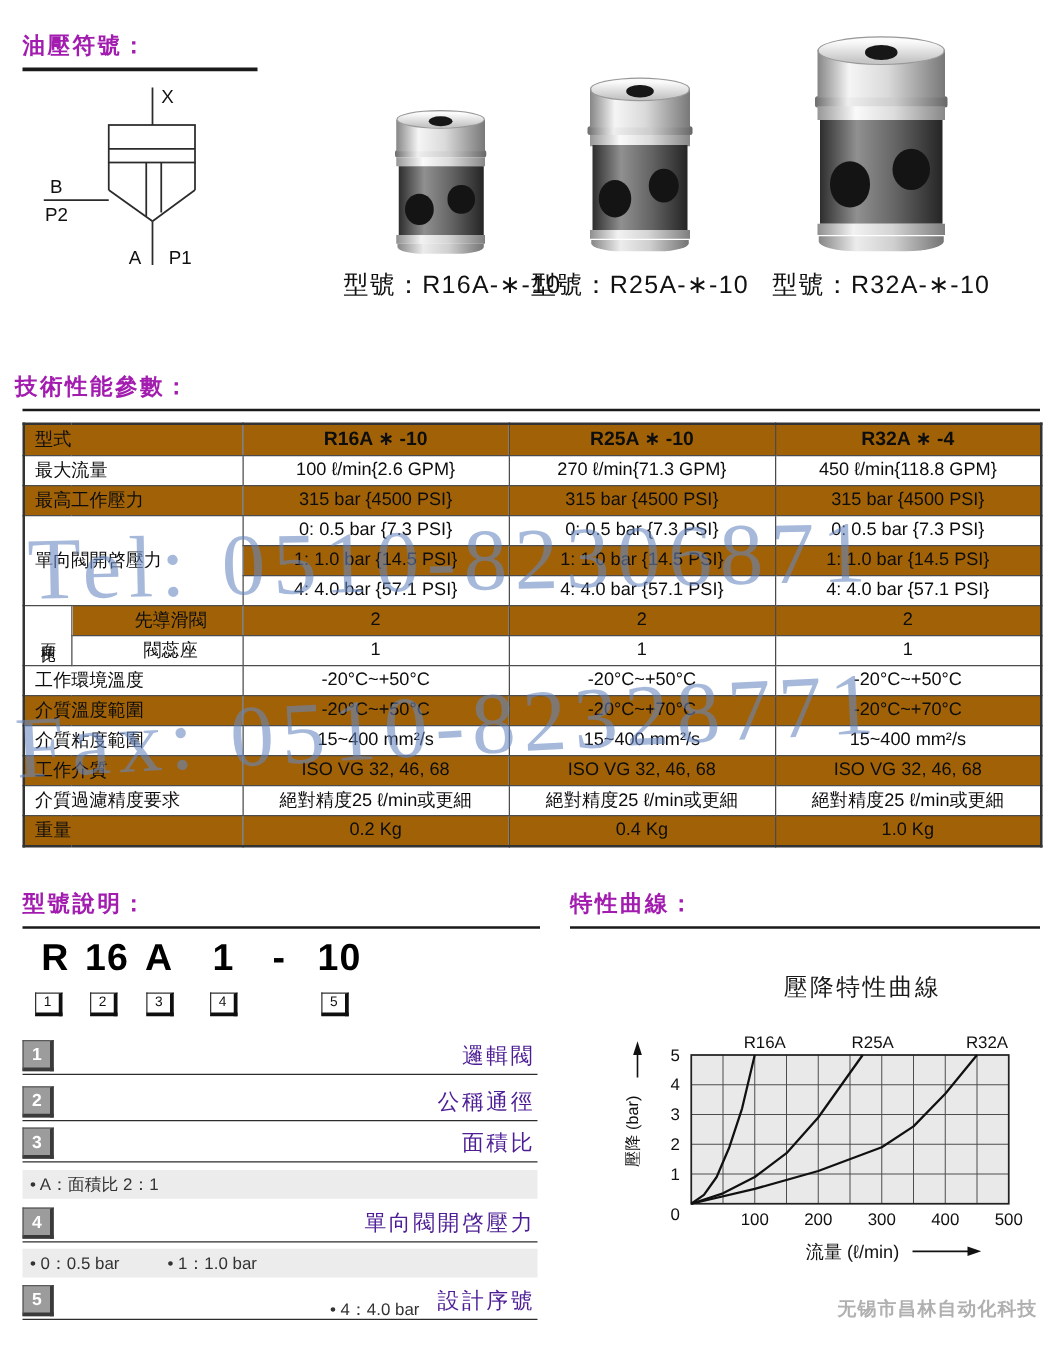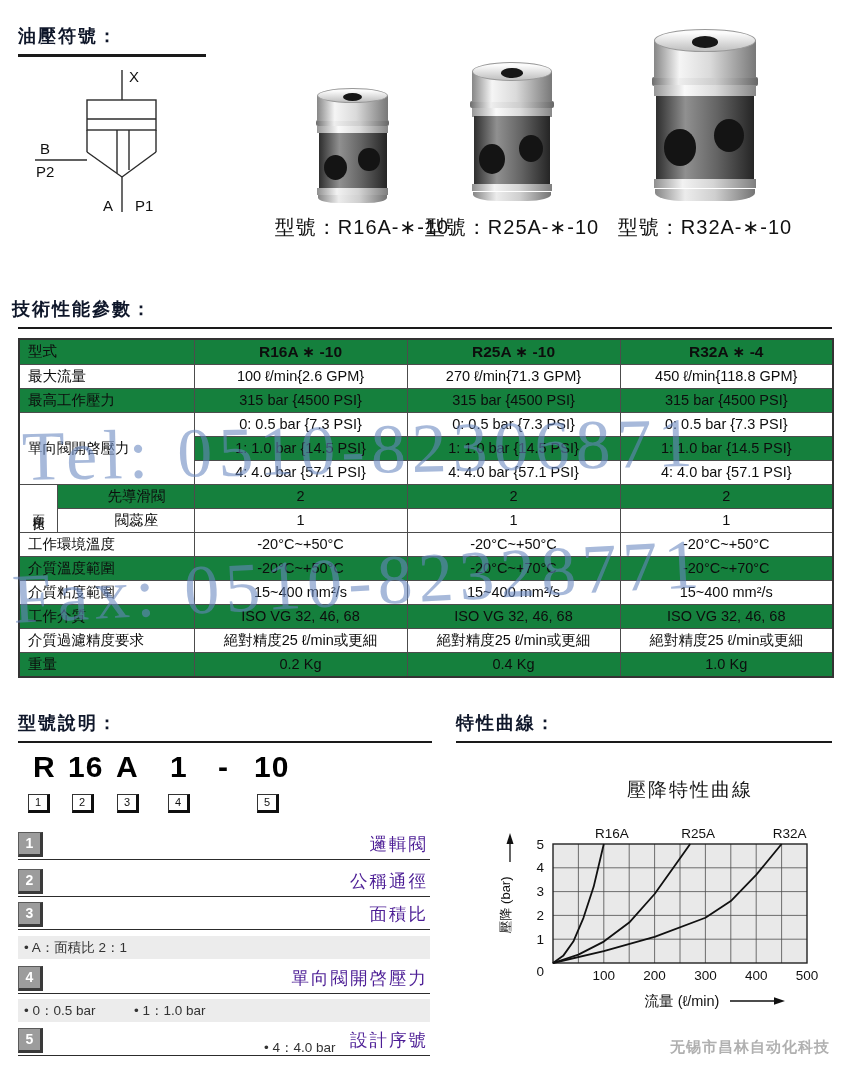--- a/index.html
+++ b/index.html
@@ -1,20 +1,20 @@
 <!DOCTYPE html>
 <html><head>
 <meta charset="utf-8">
 <style>
   html,body{margin:0;padding:0;background:#fff;}
   #page{position:relative;width:850px;height:1078px;background:#ffffff;overflow:hidden;
         font-family:"Liberation Sans","DejaVu Sans",sans-serif;color:#111;}
 
   
-  .sec-head{position:absolute;font-size:18px;font-weight:bold;letter-spacing:2px;color:#0f172a;}
+  .sec-head{position:absolute;font-size:18px;font-weight:bold;letter-spacing:2px;color:#a21caf;}
   .rule{position:absolute;background:#1a1a1a;}
 
   
   #symbol-svg{position:absolute;left:20px;top:62px;}
   #symbol-svg text{font-size:15px;fill:#111;font-family:"Liberation Sans",sans-serif;}
 
   
   .valve{position:absolute;}
   .vp{position:absolute;}
   .captop{left:8%;width:84%;top:0;height:13%;border-radius:50%;
@@ -37,21 +37,21 @@
        background:linear-gradient(90deg,#868686,#ececec 30%,#cfcfcf 60%,#747474);}
   .model-label{position:absolute;top:214px;width:220px;text-align:center;font-size:20px;color:#111;letter-spacing:1px;}
 
   
   #spec-table{position:absolute;left:18px;top:338px;width:815px;border-collapse:collapse;table-layout:fixed;
               font-size:14.5px;color:#0d0d0d;}
   #spec-table td{border:1px solid #4c4c4c;height:23px;padding:0 2px;text-align:center;overflow:hidden;white-space:nowrap;}
   #spec-table{border:2px solid #333;}
   #spec-table td.lbl{text-align:left;padding-left:8px;}
   #spec-table td.sublbl{text-align:center;padding-left:24px;}
-  #spec-table tr.g td{background:#15803d;}
+  #spec-table tr.g td{background:#a16207;}
   #spec-table td.nobg{background:#fff !important;}
   #spec-table td.hdr{font-weight:bold;font-size:15.5px;}
   #spec-table td.vert{writing-mode:vertical-rl;text-orientation:upright;font-size:12px;letter-spacing:2px;
                       text-align:center;padding:0;}
 
   
   .wm{position:absolute;font-family:"Liberation Serif","DejaVu Serif",serif;font-size:70px;letter-spacing:6px;
       color:rgba(104,134,192,0.58);white-space:nowrap;z-index:9;pointer-events:none;}
   #wm1{left:22px;top:410px;transform:rotate(-1.2deg);}
   #wm2{left:12px;top:542px;transform:rotate(-3deg);}

